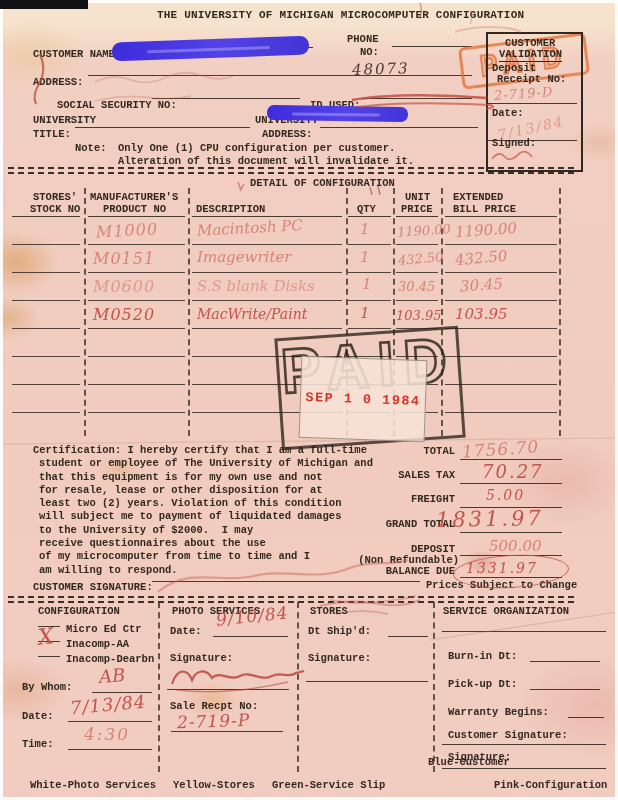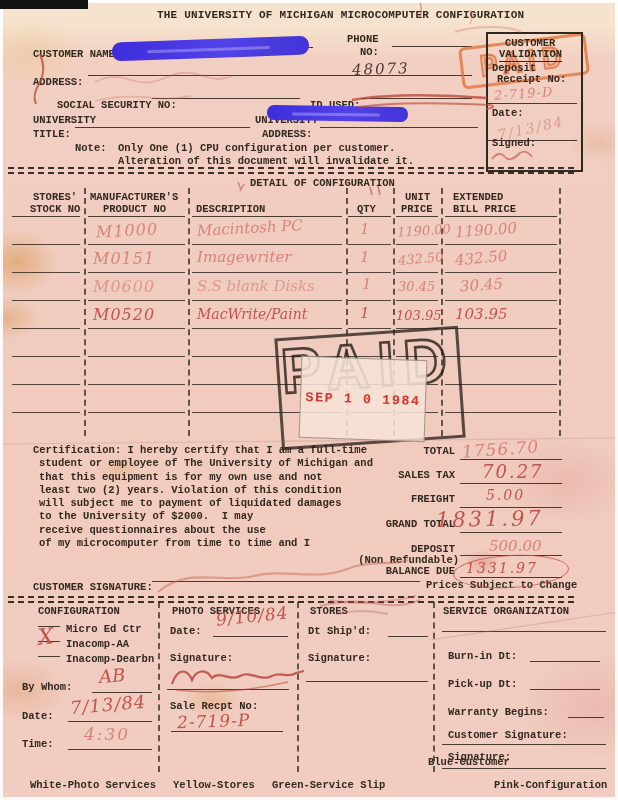--- a/index.html
+++ b/index.html
@@ -176,25 +176,27 @@
       <span>PAID</span>
     </div>
   <div class="stamp-card">
       <span>SEP 1 0 1984</span>
     </div>
 
   <div class="cert">
     <div>Certification: I hereby certify that I am a full-time</div>
     <div style="padding-left:6px;">student or employee of The University of Michigan and</div>
     <div style="padding-left:6px;">that this equipment is for my own use and not</div>
+    <div style="padding-left:6px;">for resale, lease or other disposition for at</div>
     <div style="padding-left:6px;">least two (2) years. Violation of this condition</div>
     <div style="padding-left:6px;">will subject me to payment of liquidated damages</div>
     <div style="padding-left:6px;">to the University of $2000.  I may</div>
     <div style="padding-left:6px;">receive questionnaires about the use</div>
     <div style="padding-left:6px;">of my microcomputer from time to time and I</div>
+    <div style="padding-left:6px;">am willing to respond.</div>
   </div>
 
   <div class="typ" style="left:335px;top:445px;width:120px;text-align:right;">TOTAL</div>
   <div class="typ" style="left:335px;top:469px;width:120px;text-align:right;">SALES TAX</div>
   <div class="typ" style="left:335px;top:493px;width:120px;text-align:right;">FREIGHT</div>
   <div class="typ" style="left:335px;top:518px;width:120px;text-align:right;">GRAND TOTAL</div>
   <div class="typ" style="left:335px;top:543px;width:120px;text-align:right;">DEPOSIT</div>
   <div class="typ" style="left:335px;top:554px;width:124px;text-align:right;">(Non Refundable)</div>
   <div class="typ" style="left:335px;top:565px;width:120px;text-align:right;">BALANCE DUE</div>
 

